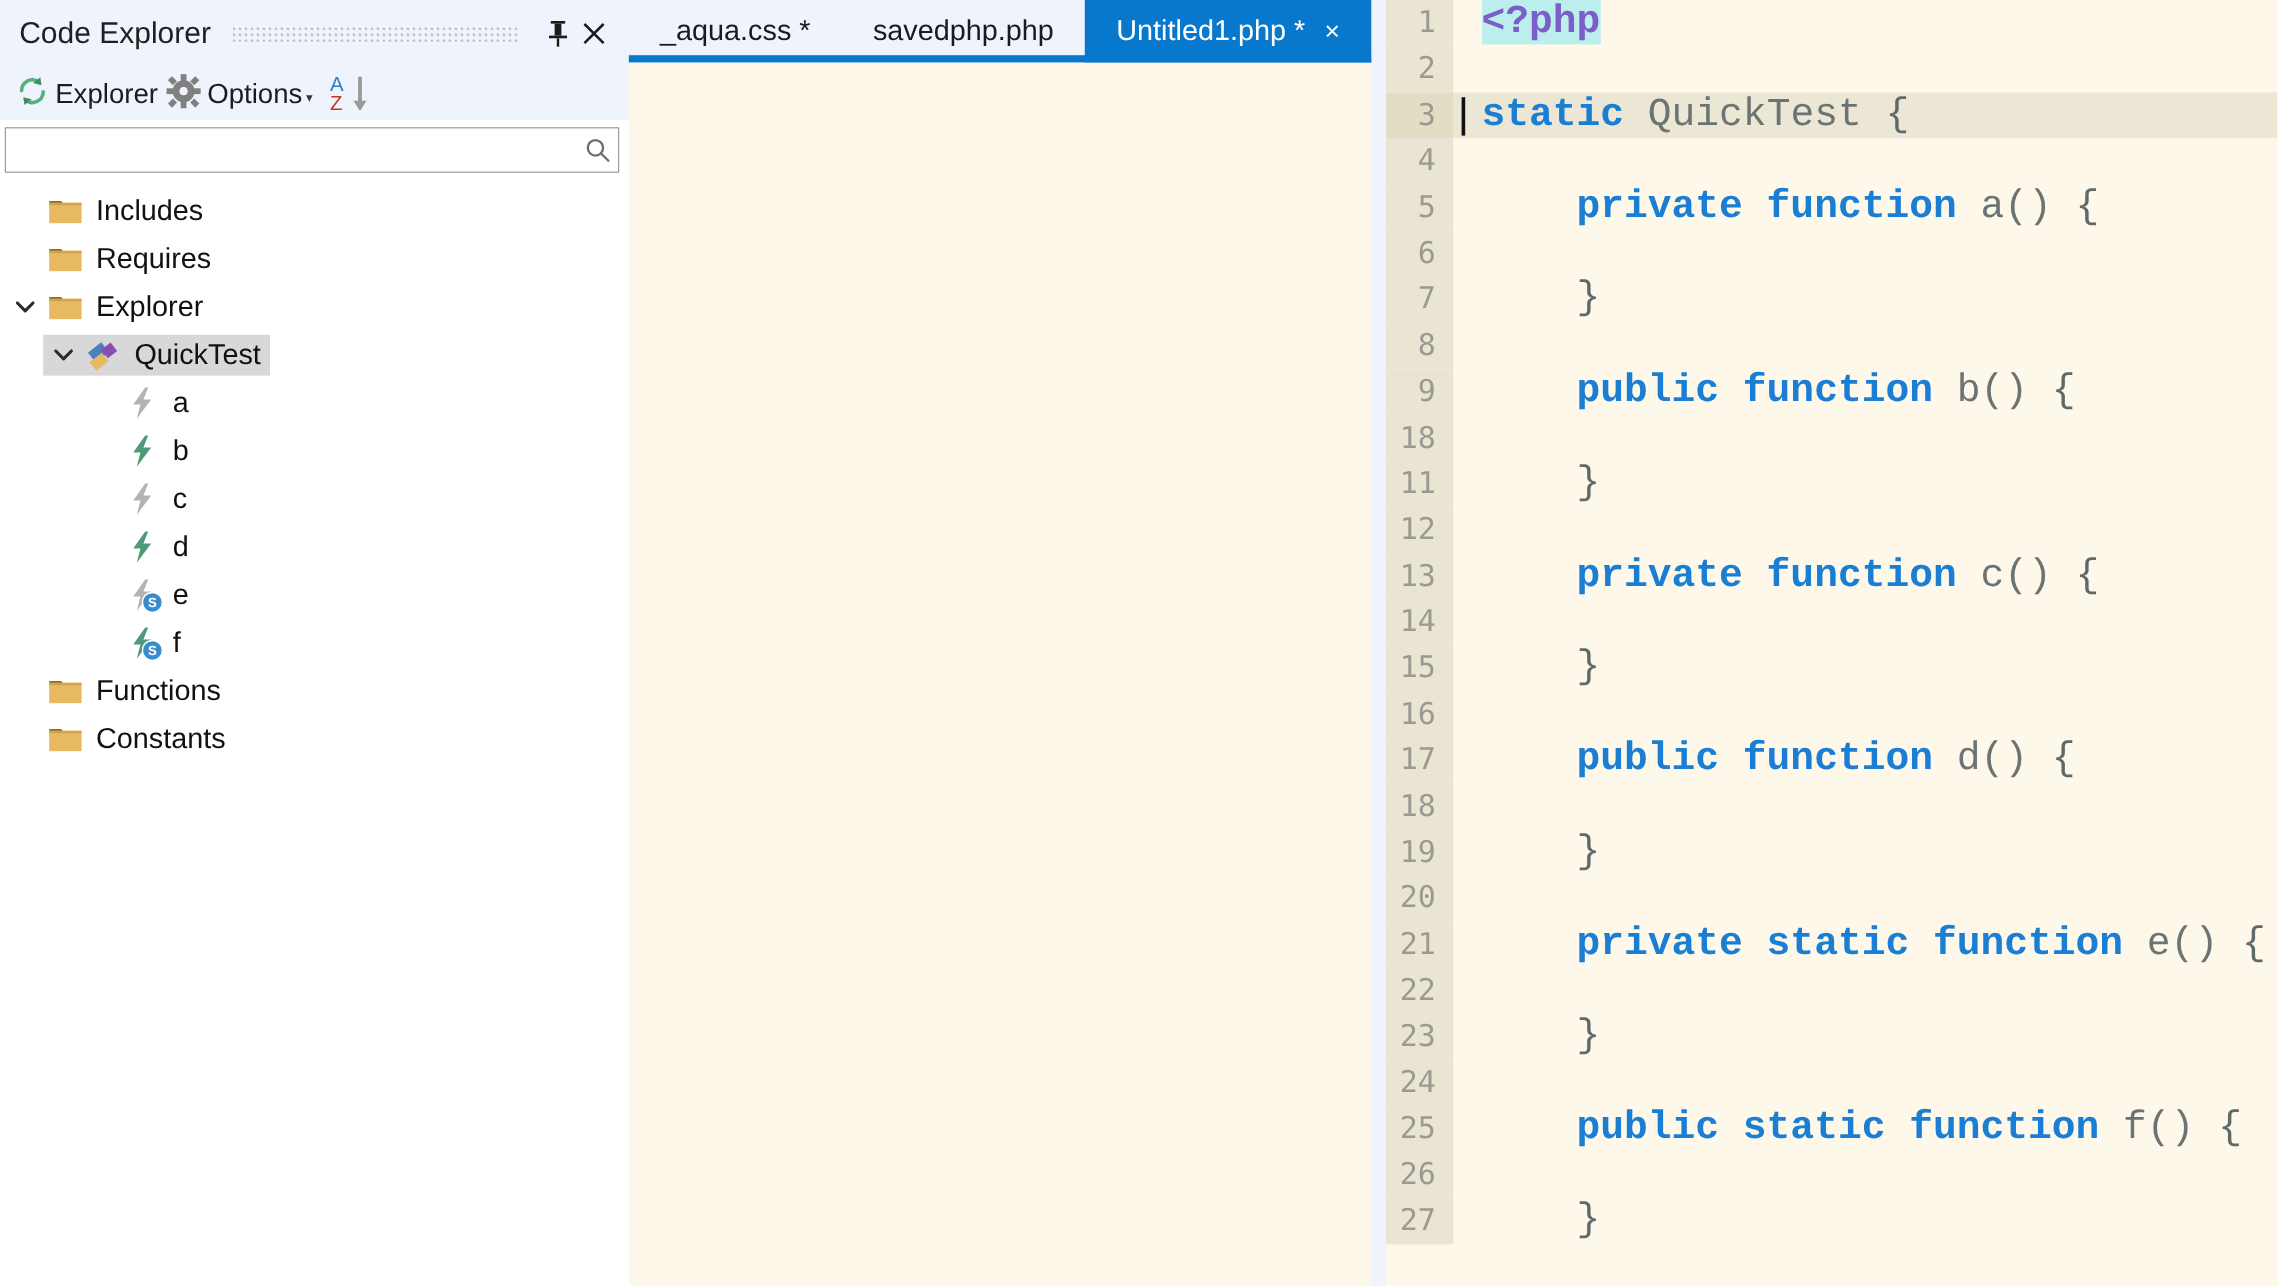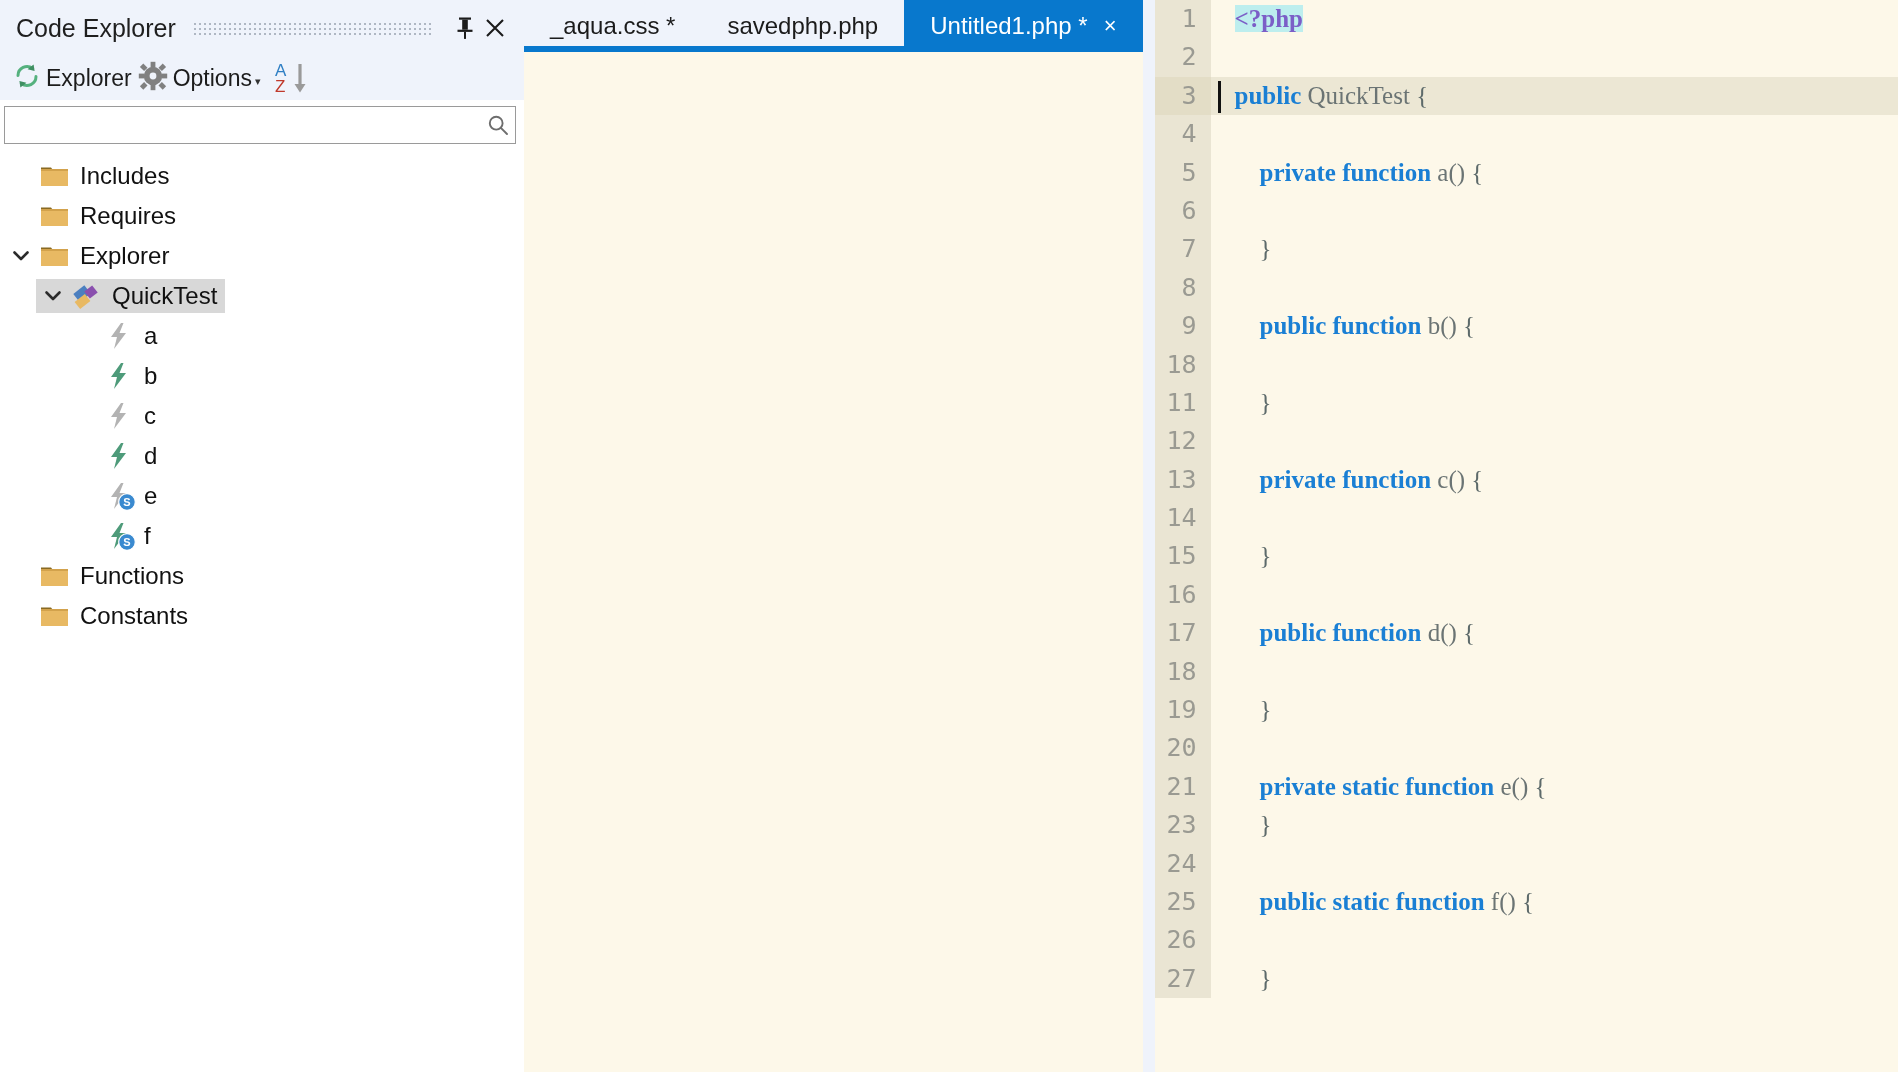--- a/index.html
+++ b/index.html
@@ -274,22 +274,22 @@
     background: #eae5d3;
     height: 38.4px;
     line-height: 38.4px;
     user-select: none;
   }
   .ln-text-wrap {
     flex: 1 1 auto;
     height: 38.4px;
     line-height: 38.4px;
     padding-left: 24px;
-    font-family: Liberation Serif, serif;
-    font-size: 25px;
+    font-family: Liberation Mono, monospace;
+    font-size: 33px;
     white-space: pre;
     color: #5d6a6a;
     position: relative;
     min-width: 0;
   }
   .tok-kw   { color: #1a7fd4; font-weight: bold; }
   .tok-php  { color: #7b5ec7; font-weight: bold; background: #bdeeee; }
   .tok-id   { color: #6b7474; }
   .tok-pun  { color: #5d6a6a; }
   .caret {
@@ -566,21 +566,21 @@
           <div class="code-line">
             <div class="ln-num">1</div>
             <div class="ln-text-wrap"><span class="tok-php">&lt;?php</span></div>
           </div>
           <div class="code-line">
             <div class="ln-num">2</div>
             <div class="ln-text-wrap"></div>
           </div>
           <div class="code-line current">
             <div class="ln-num">3</div>
-            <div class="ln-text-wrap"><span class="caret"></span><span class="tok-kw">public</span><span class="tok-pun"> </span><span class="tok-id">QuickTest</span><span class="tok-pun"> {</span></div>
+            <div class="ln-text-wrap"><span class="caret"></span><span class="tok-kw">static</span><span class="tok-pun"> </span><span class="tok-id">QuickTest</span><span class="tok-pun"> {</span></div>
           </div>
           <div class="code-line">
             <div class="ln-num">4</div>
             <div class="ln-text-wrap"></div>
           </div>
           <div class="code-line">
             <div class="ln-num">5</div>
             <div class="ln-text-wrap"><span class="tok-pun">    </span><span class="tok-kw">private function</span><span class="tok-pun"> </span><span class="tok-id">a()</span><span class="tok-pun"> {</span></div>
           </div>
           <div class="code-line">
@@ -639,20 +639,24 @@
             <div class="ln-num">19</div>
             <div class="ln-text-wrap"><span class="tok-pun">    }</span></div>
           </div>
           <div class="code-line">
             <div class="ln-num">20</div>
             <div class="ln-text-wrap"></div>
           </div>
           <div class="code-line">
             <div class="ln-num">21</div>
             <div class="ln-text-wrap"><span class="tok-pun">    </span><span class="tok-kw">private static function</span><span class="tok-pun"> </span><span class="tok-id">e()</span><span class="tok-pun"> {</span></div>
+          </div>
+          <div class="code-line">
+            <div class="ln-num">22</div>
+            <div class="ln-text-wrap"></div>
           </div>
           <div class="code-line">
             <div class="ln-num">23</div>
             <div class="ln-text-wrap"><span class="tok-pun">    }</span></div>
           </div>
           <div class="code-line">
             <div class="ln-num">24</div>
             <div class="ln-text-wrap"></div>
           </div>
           <div class="code-line">

